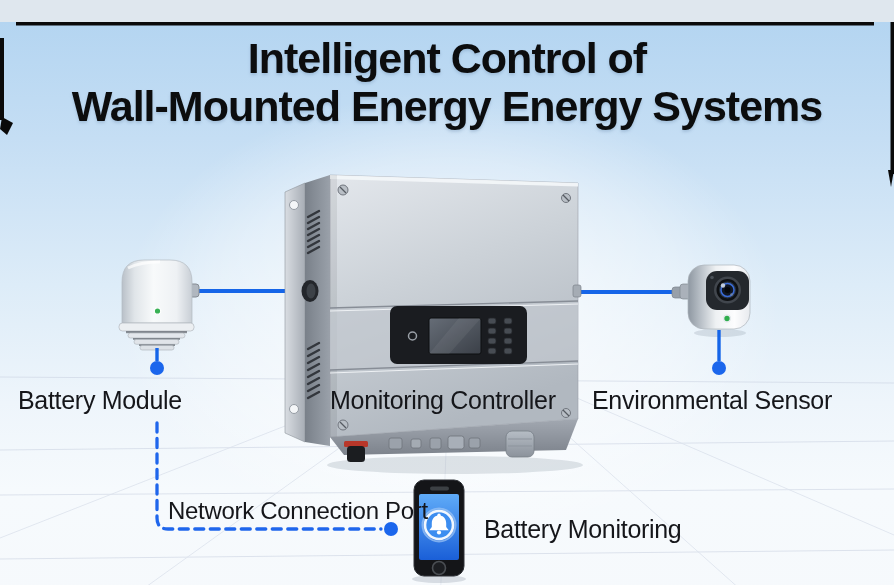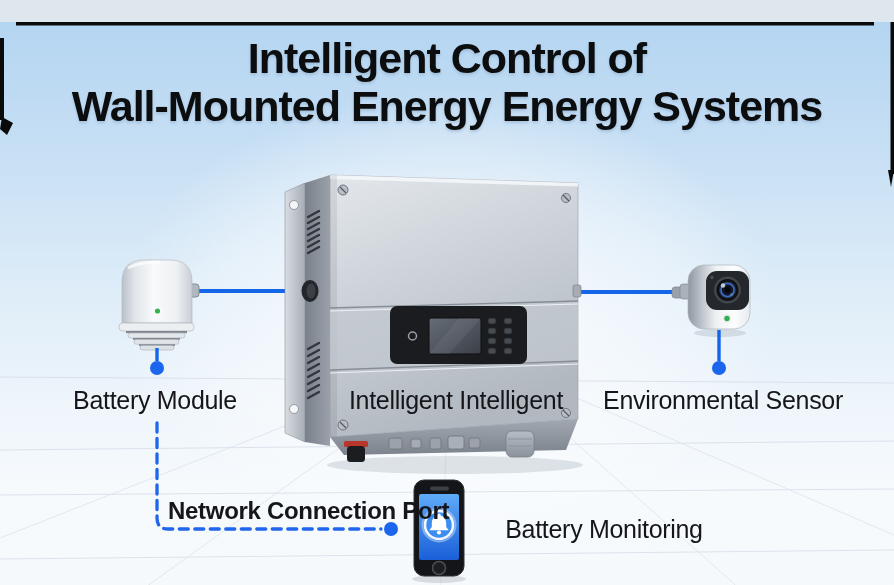--- a/index.html
+++ b/index.html
@@ -9,28 +9,28 @@
     background:linear-gradient(180deg,#b4d5f1 0%,#c5def4 20%,#ddecf8 45%,#eef5fb 65%,#f6fafd 80%,#f6f9fc 100%);
     margin-top:22px;
   }
   #scene{position:absolute;left:0;top:0;}
   .title{
     position:absolute;left:0;top:12px;width:894px;text-align:center;
     font-weight:700;font-size:43px;line-height:48px;letter-spacing:-1px;
     color:#0c0d0e;text-shadow:0 2px 3px rgba(110,140,175,0.35);
   }
   .node-label{
-    position:absolute;text-align:center;color:#15161a;
+    position:absolute;color:#15161a;
     font-size:25px;font-weight:500;letter-spacing:-0.3px;
     white-space:nowrap;
   }
   .lbl-battery{left:18px;top:364px;width:274px;}
   .lbl-controller{left:330px;top:364px;width:252px;}
   .lbl-sensor{left:592px;top:364px;width:262px;}
-  .lbl-network{left:168px;top:475px;width:242px;font-size:24px;font-weight:bold;}
+  .lbl-network{left:168px;top:475px;width:242px;font-size:24px;}
   .lbl-remote{left:484px;top:493px;width:240px;}
 </style>
 </head>
 <body>
 
 <div id="stage">
 
   <svg id="scene" width="894" height="585" viewBox="0 0 894 585">
     <defs>
       <radialGradient id="glow" cx="50%" cy="50%" r="50%">
@@ -260,18 +260,18 @@
       <circle cx="439" cy="546" r="6.5" fill="#1c1e22" stroke="#4a4e53" stroke-width="1.6"></circle>
     </g>
   </svg>
 
   <div class="title">
     <div>Intelligent Control of</div>
     <div>Wall-Mounted Energy Energy Systems</div>
   </div>
 
   <div class="node-label lbl-battery">Battery Module</div>
-  <div class="node-label lbl-controller">Intelligent Intelligent</div>
+  <div class="node-label lbl-controller">Monitoring Controller</div>
   <div class="node-label lbl-sensor">Environmental Sensor</div>
   <div class="node-label lbl-network">Network Connection Port</div>
   <div class="node-label lbl-remote">Battery Monitoring</div>
 
 </div>
 
 </body></html>

